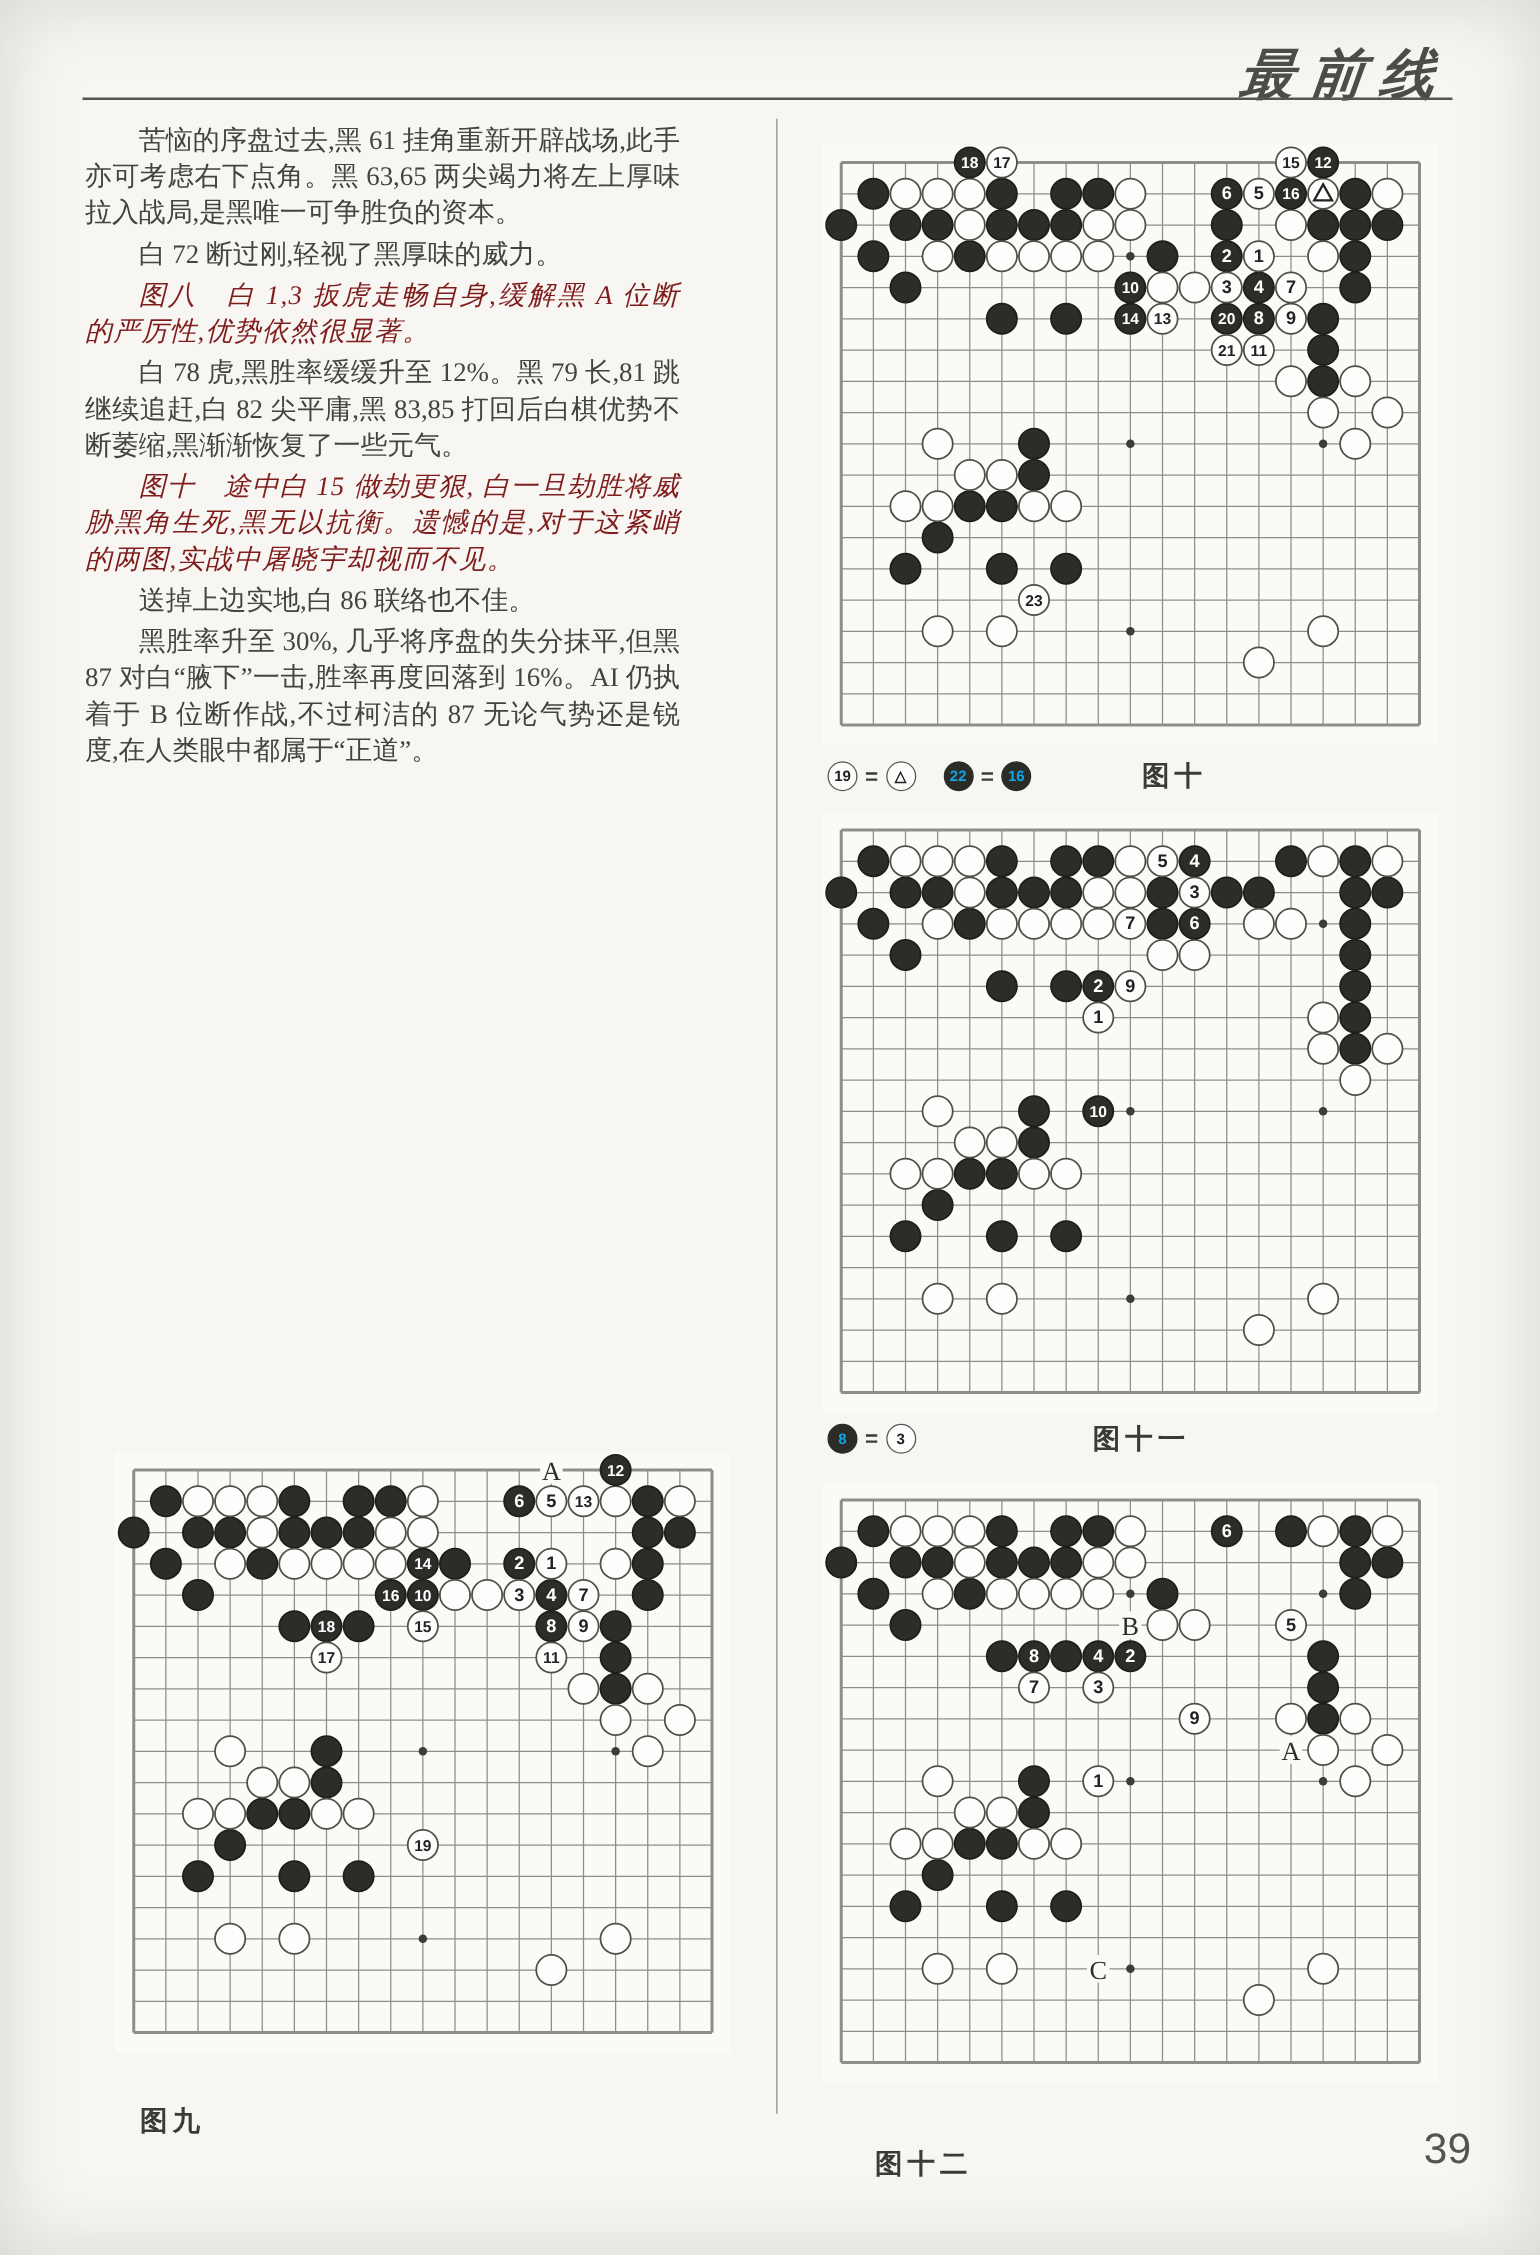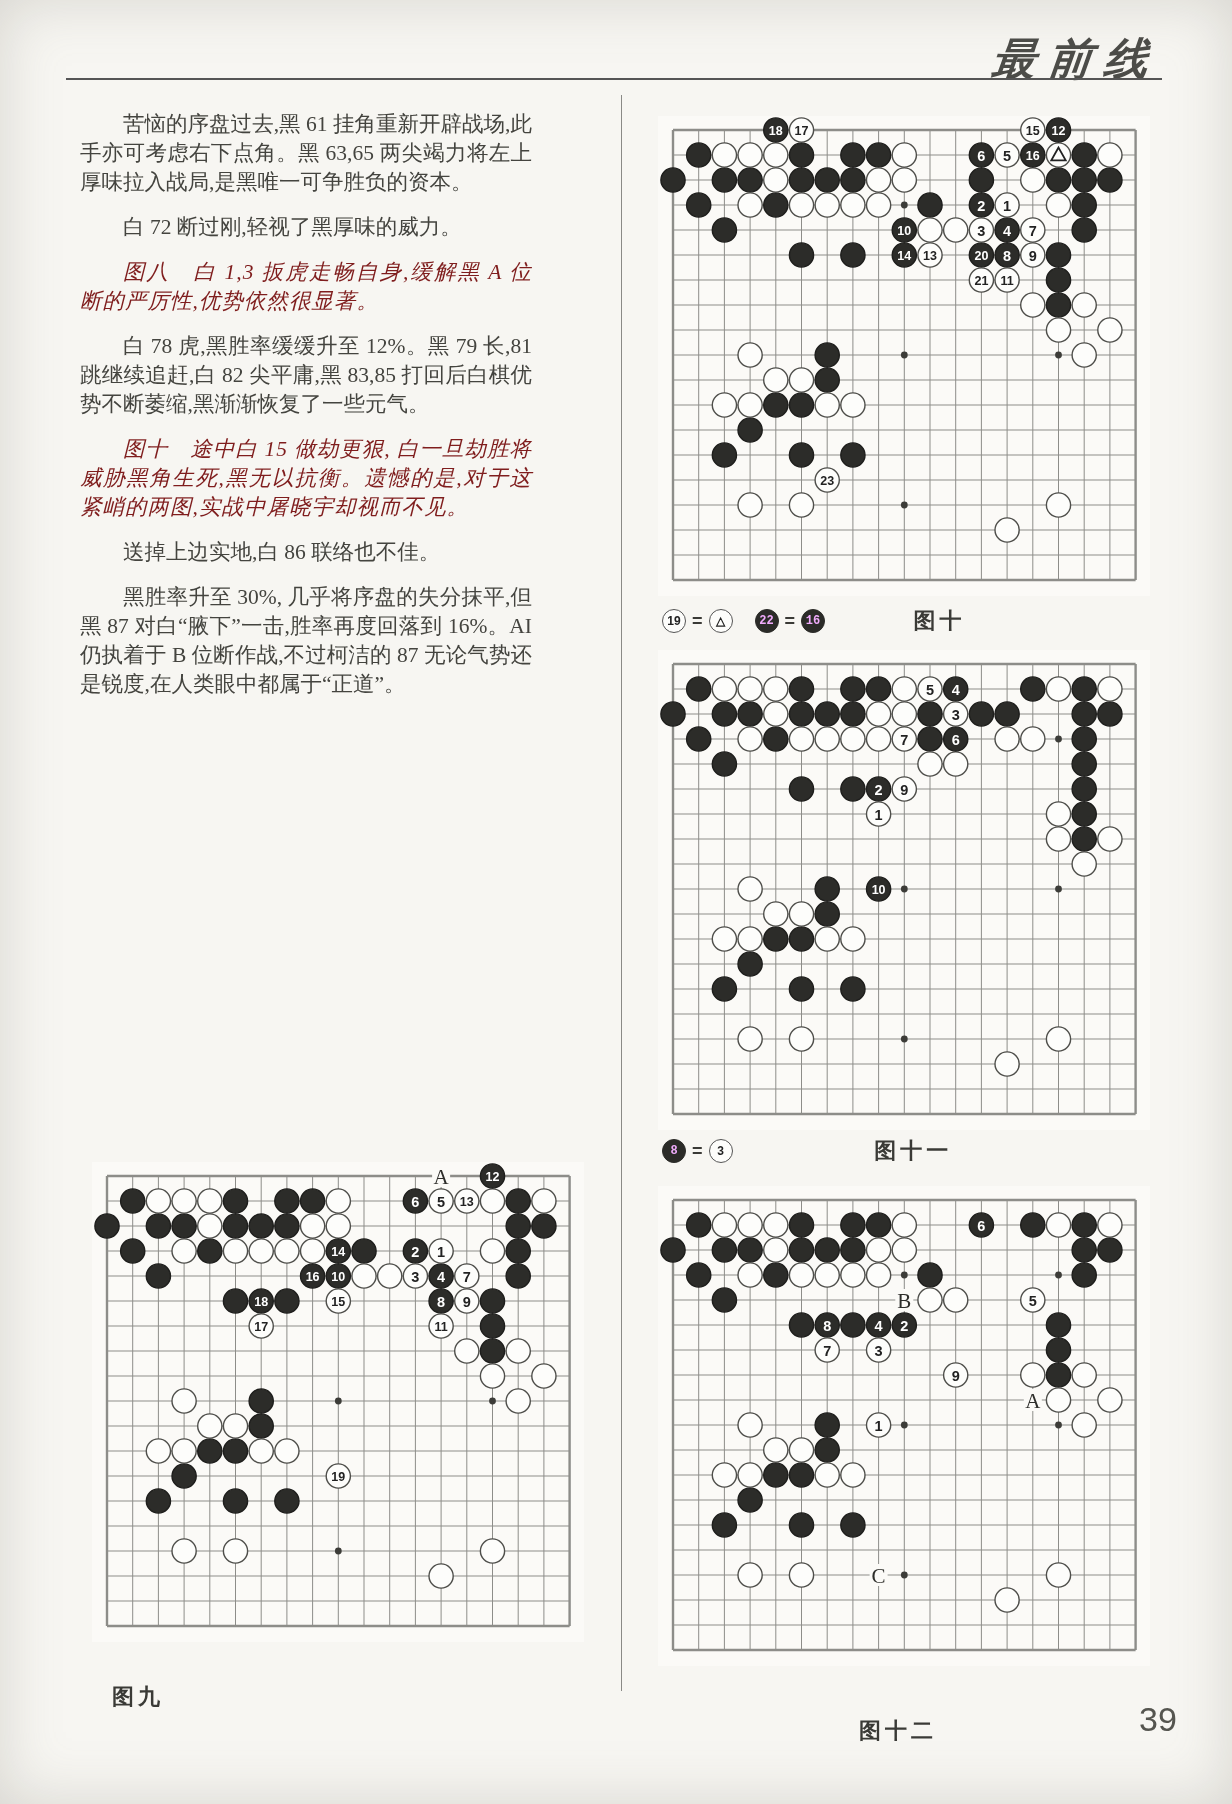--- a/index.html
+++ b/index.html
@@ -6,33 +6,33 @@
   #page{position:relative;width:1232px;height:1804px;background:#f7f6f2;overflow:hidden;
         font-family:"Liberation Serif",serif;color:#3c3c38;box-shadow:inset 0 0 60px rgba(120,115,105,.25);}
   
   #logo{position:absolute;top:30px;left:880px;width:280px;text-align:right;
         font-size:44px;font-weight:bold;font-style:italic;letter-spacing:12px;color:#4c4c48;
         transform:skewX(-6deg);}
   #header-rule{position:absolute;top:78px;left:66px;width:1096px;height:2px;background:#555;}
   
   #text-col{position:absolute;left:64px;top:94px;width:484px;font-size:21.5px;line-height:29px;
             text-align:justify;color:#44443f;}
-  #text-col p{margin:16px;text-indent:2em;}
+  #text-col p{margin:4px;text-indent:2em;}
   #text-col p.kai{font-style:italic;letter-spacing:1px;color:#7f1d1d;}
   
   #divider{position:absolute;left:621px;top:95px;width:1px;height:1596px;background:#8a8a86;}
   
   .board-wrap{position:absolute;}
   .board-svg{display:block;}
   .caption-row{position:absolute;display:flex;align-items:center;font-size:22px;font-weight:bold;color:#3a3a36;}
   .caption-title{font-family:Liberation Sans, sans-serif;letter-spacing:4px;padding-left:20px;}
   .cap-notes{display:flex;align-items:center;gap:4px;font-family:"Liberation Sans",sans-serif;}
   .cap-stone{display:inline-flex;align-items:center;justify-content:center;width:22px;height:22px;border-radius:50%;
              font-size:12px;font-weight:bold;font-family:"Liberation Sans",sans-serif;}
-  .cap-stone.black{background:#2b2b28;color:#f0abfc;border:1px solid #2b2b28;font-family:Liberation Mono, monospace;}
+  .cap-stone.black{background:#2b2b28;color:#0ea5e9;border:1px solid #2b2b28;}
   .cap-stone.white{background:#fdfdfb;color:#222;border:1.5px solid #555;}
   .cap-eq{font-size:18px;font-weight:bold;margin:0 2px;}
   .cap-gap{width:14px;}
   #page-number{position:absolute;left:1118px;top:1700px;width:80px;text-align:center;
                font-size:34px;color:#55554f;font-family:"Liberation Sans",sans-serif;}
 </style>
 </head>
 <body>
 
 <div id="page">
@@ -495,21 +495,21 @@
         <circle cx="220.6" cy="239" r="12.1" fill="#fdfdfb" stroke="#4f4f4b" stroke-width="1.4"></circle>
         <text x="220.6" y="239.5" text-anchor="middle" dominant-baseline="central" font-family="&quot;Liberation Sans&quot;,sans-serif" font-weight="bold" font-size="14.5" fill="#222">1</text>
         <rect x="237.29999999999998" y="103" width="18" height="22" fill="#fbfaf7"></rect>
         <text x="246.29999999999998" y="115" text-anchor="middle" dominant-baseline="central" font-family="&quot;Liberation Serif&quot;,serif" font-size="21" fill="#2d2d2a">B</text>
         <rect x="365.8" y="203" width="18" height="22" fill="#fbfaf7"></rect>
         <text x="374.8" y="215" text-anchor="middle" dominant-baseline="central" font-family="&quot;Liberation Serif&quot;,serif" font-size="21" fill="#2d2d2a">A</text>
         <rect x="211.6" y="378" width="18" height="22" fill="#fbfaf7"></rect>
         <text x="220.6" y="390" text-anchor="middle" dominant-baseline="central" font-family="&quot;Liberation Serif&quot;,serif" font-size="21" fill="#2d2d2a">C</text>
       </svg>
   </div>
-  <div class="caption-row" style="left:642px;top:1716px;width:492px;justify-content:center;">
+  <div class="caption-row" style="left:680px;top:1716px;width:492px;">
     <span class="caption-title">图十二</span>
   </div>
 
   <div class="board-wrap" style="left:92px;top:1162px;">
     <svg class="board-svg" width="492" height="480">
         <rect x="0" y="0" width="492" height="480" fill="#fbfaf7"></rect>
         <line x1="15" y1="14" x2="15" y2="464" stroke="#8d8d89" stroke-width="2.4"></line>
         <line x1="15" y1="14" x2="477.59999999999997" y2="14" stroke="#8d8d89" stroke-width="2.4"></line>
         <line x1="40.7" y1="14" x2="40.7" y2="464" stroke="#8d8d89" stroke-width="1"></line>
         <line x1="15" y1="39" x2="477.59999999999997" y2="39" stroke="#8d8d89" stroke-width="1"></line>

